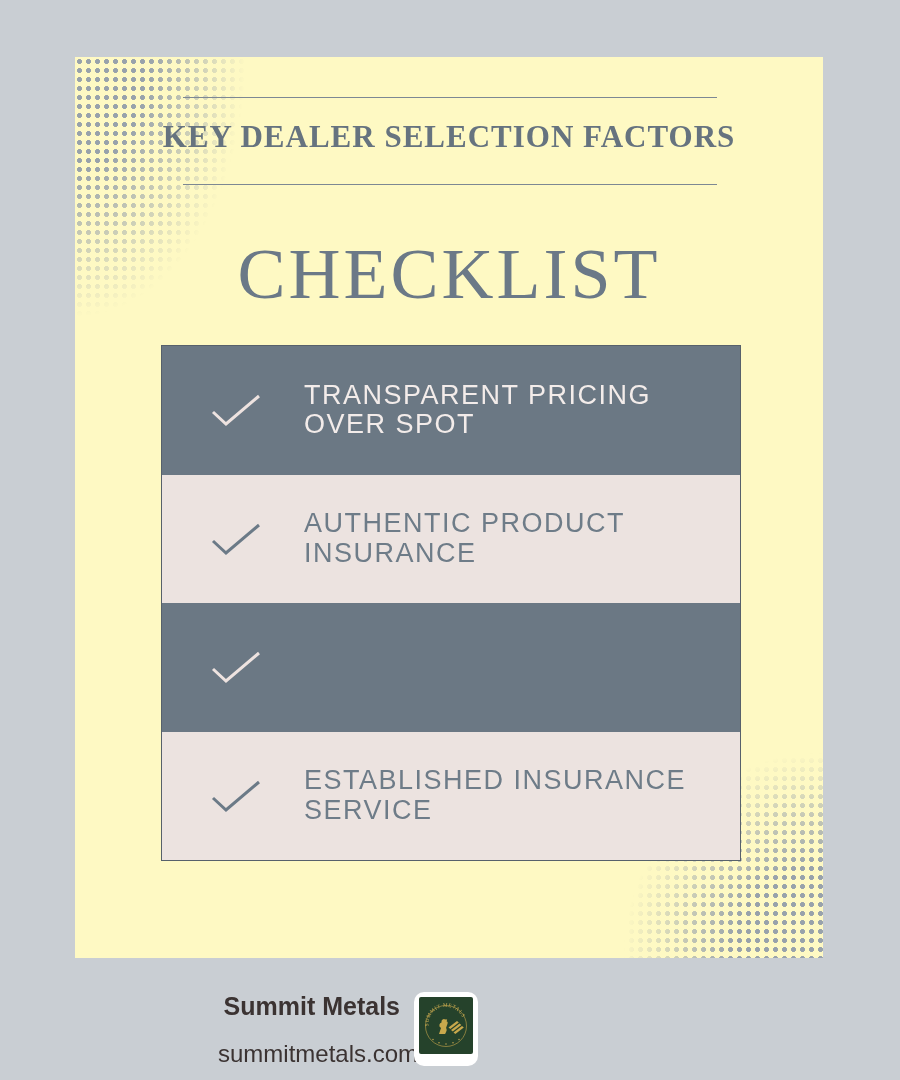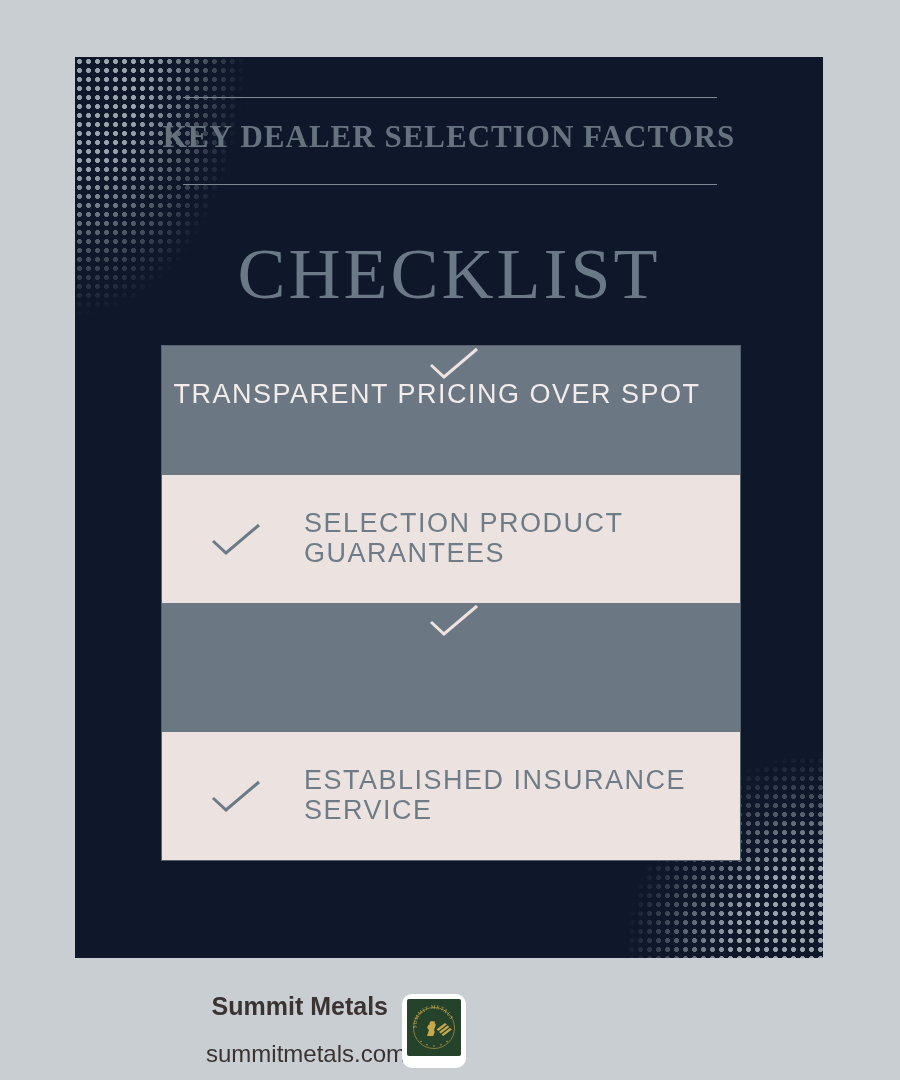--- a/index.html
+++ b/index.html
@@ -7,21 +7,21 @@
     position:relative;
     width:900px;height:1080px;
     background:#c9ced3;
     overflow:hidden;
     font-family:"Liberation Sans",sans-serif;
   }
   .card{
     position:absolute;
     left:75px;top:57px;
     width:748px;height:901px;
-    background:#0f172a;
+    background:#fef9c3;
   }
   
   .halftone{
     position:absolute;
     z-index:1;
     pointer-events:none;
     background-image:radial-gradient(circle,#98a2ab 2.2px, rgba(152,162,171,0) 2.8px);
     background-size:9px 9px;
   }
   .halftone.tl{
@@ -70,21 +70,21 @@
     border:1px solid #57616b;
     display:flex;
     flex-direction:column;
     z-index:2;
   }
   .row{
     flex:1;
     display:flex;
     align-items:center;
   }
-  .row.dark{ background:#6b7884;flex-direction:column; }
+  .row.dark{ background:#6b7884; }
   .row.light{ background:#ece3e0; }
   .check{
     width:52px;height:34px;
     margin-left:48px;
     margin-right:42px;
     flex:0 0 auto;
   }
   .row.dark .check{ color:#eee3e0; }
   .row.light .check{ color:#6b7a87; }
   .check svg{ width:100%;height:100%;display:block; }
@@ -93,23 +93,23 @@
     padding-right:28px;
     font-size:27px;
     letter-spacing:1.5px;
     line-height:1.1;
   }
   .row.dark .row-label{ color:#f3ecea; }
   .row.light .row-label{ color:#6e7c88; }
   
   .footer{
     position:absolute;
-    left:206px;top:992px;
+    left:218px;top:992px;
     display:flex;
-    align-items:flex-end;
+    align-items:flex-start;
     gap:14px;
   }
   .footer-text{
     width:182px;
     text-align:right;
     color:#3b3332;
   }
   .brand{
     font-weight:700;
     font-size:25px;
@@ -161,21 +161,21 @@
         </span>
         <span class="row-label">TRANSPARENT PRICING OVER SPOT</span>
       </div>
 
       <div class="row light">
         <span class="check">
           <svg viewBox="0 0 52 34" aria-hidden="true">
             <path d="M3 19 L16 31 L49 3" fill="none" stroke="currentColor" stroke-width="3"></path>
           </svg>
         </span>
-        <span class="row-label">SELECTION PRODUCT GUARANTEES</span>
+        <span class="row-label">AUTHENTIC PRODUCT INSURANCE</span>
       </div>
 
       <div class="row dark">
         <span class="check">
           <svg viewBox="0 0 52 34" aria-hidden="true">
             <path d="M3 19 L16 31 L49 3" fill="none" stroke="currentColor" stroke-width="3"></path>
           </svg>
         </span>
       </div>
 

